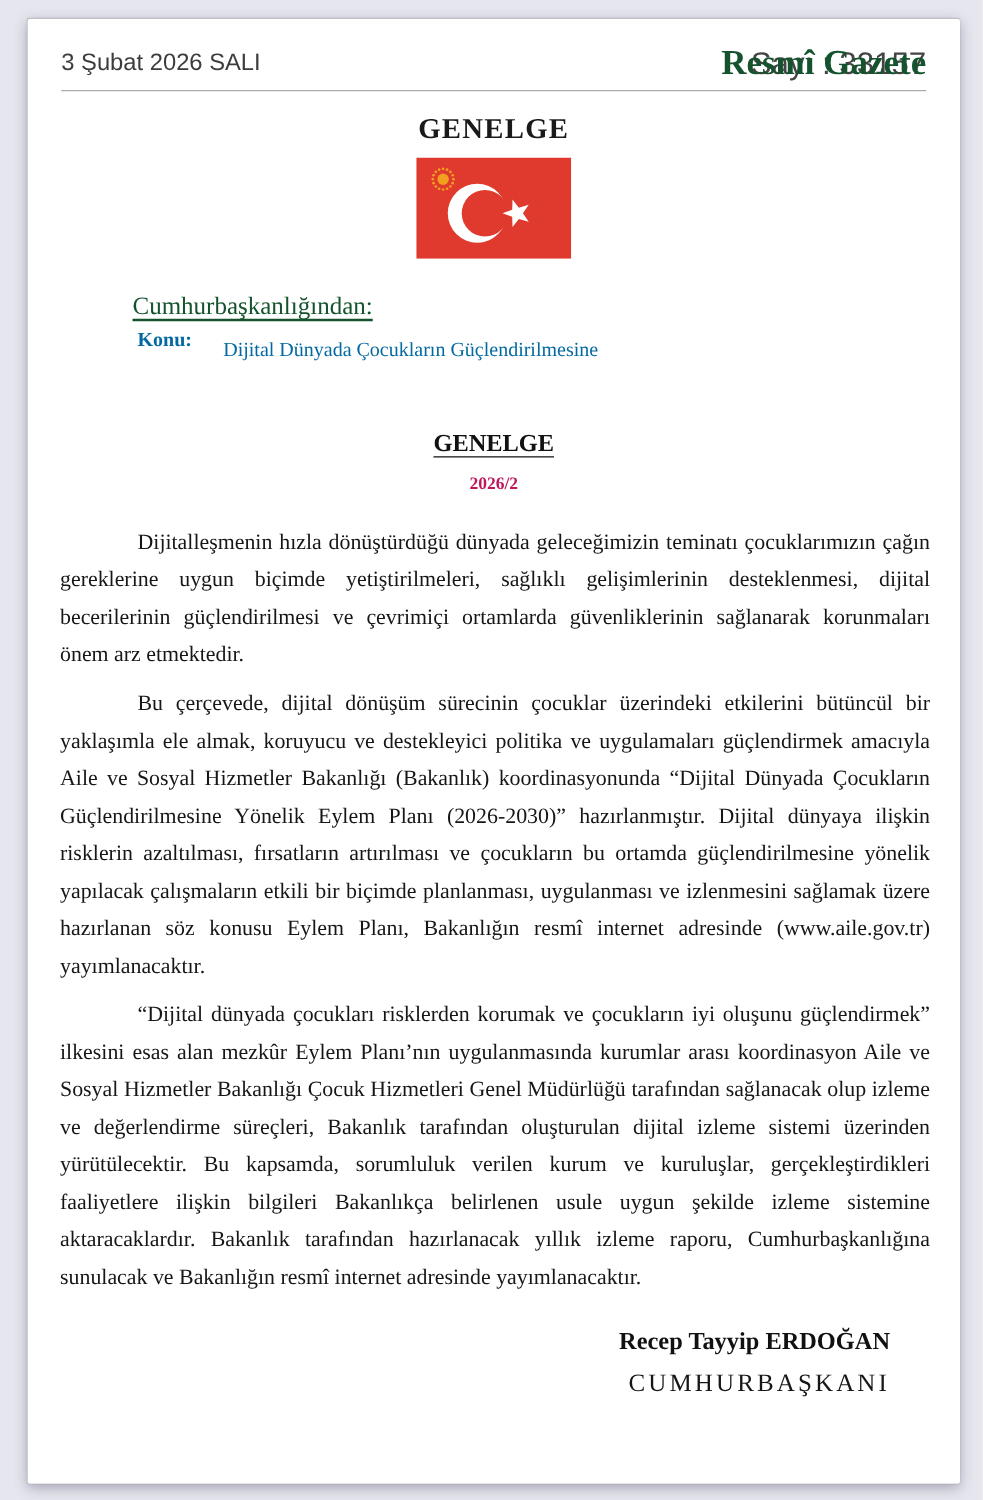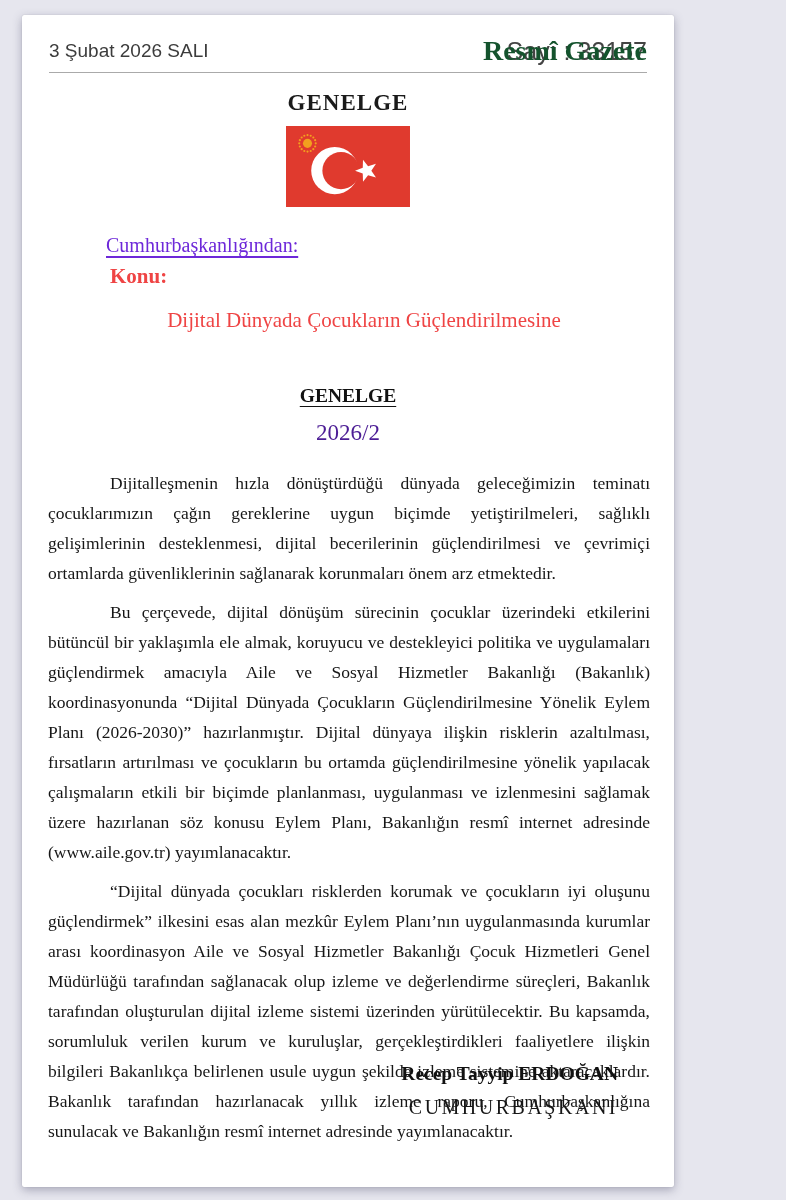--- a/index.html
+++ b/index.html
@@ -8,21 +8,21 @@
     width: 786px;
     height: 1200px;
     background: #e6e6ee;
     font-family: "Liberation Serif", serif;
     overflow: hidden;
   }
   .sheet {
     position: absolute;
     left: 22px;
     top: 15px;
-    width: 652px;
+    width: 746px;
     height: 1172px;
     background: #ffffff;
     border-radius: 2px;
     box-shadow: 0 3px 10px rgba(90,90,120,0.45), 0 0 1px rgba(0,0,0,0.25);
     box-sizing: border-box;
     padding-top: 18px;
   }
   .header-row {
     position: relative;
     margin: 0 27px;
@@ -66,47 +66,48 @@
   }
   .flag-wrap {
     margin: 10px auto 0 auto;
     width: 124px;
     height: 81px;
     display: block;
   }
   .from-line {
     margin: 27px 0 0 84px;
     font-size: 20px;
-    color: #6d28d9;
+    color: #14532d;
     text-decoration: underline;
     text-underline-offset: 4px;
   }
   .subject-row {
     margin: 7px 0 0 88px;
     display: flex;
-    font-size: 21px;
-    color: #ef4444;
+    gap: 25px;
+    font-size: 16px;
+    color: #0369a1;
   }
   .subject-label { font-weight: bold; }
-  .subject-lines { line-height: 33px; margin-top: 40px; }
+  .subject-lines { line-height: 33px; }
   .circ-title {
     margin-top: 48px;
     text-align: center;
     font-weight: bold;
     font-size: 19.5px;
     color: #111;
     text-decoration: underline;
     text-underline-offset: 4px;
   }
   .circ-no {
     margin-top: 13px;
     text-align: center;
-    font-weight: normal;
-    font-size: 23px;
-    color: #4c1d95;
+    font-weight: bold;
+    font-size: 14px;
+    color: #be185d;
   }
   .body-text { margin-top: 22px; }
   .body-text p {
     margin: 0 24px 9px 26px;
     font-size: 17.5px;
     line-height: 30px;
     text-align: justify;
     text-indent: 62px;
     color: #161616;
   }

